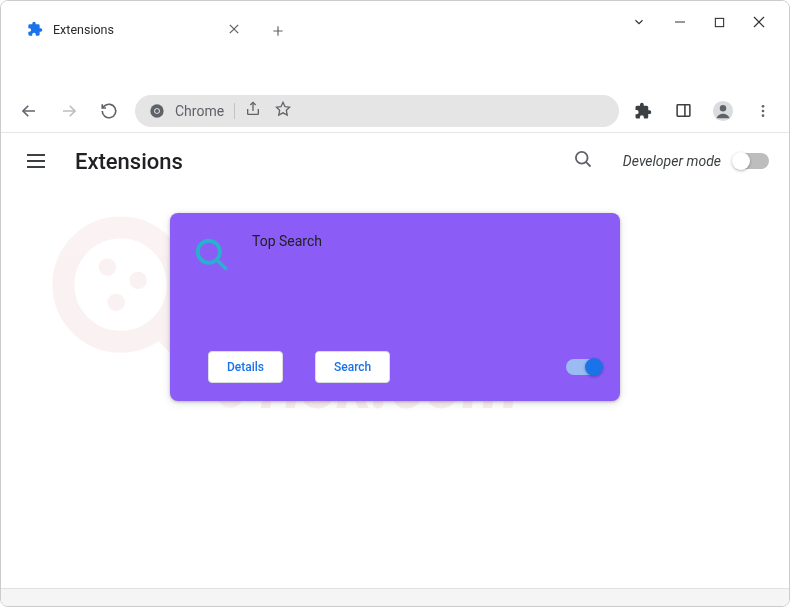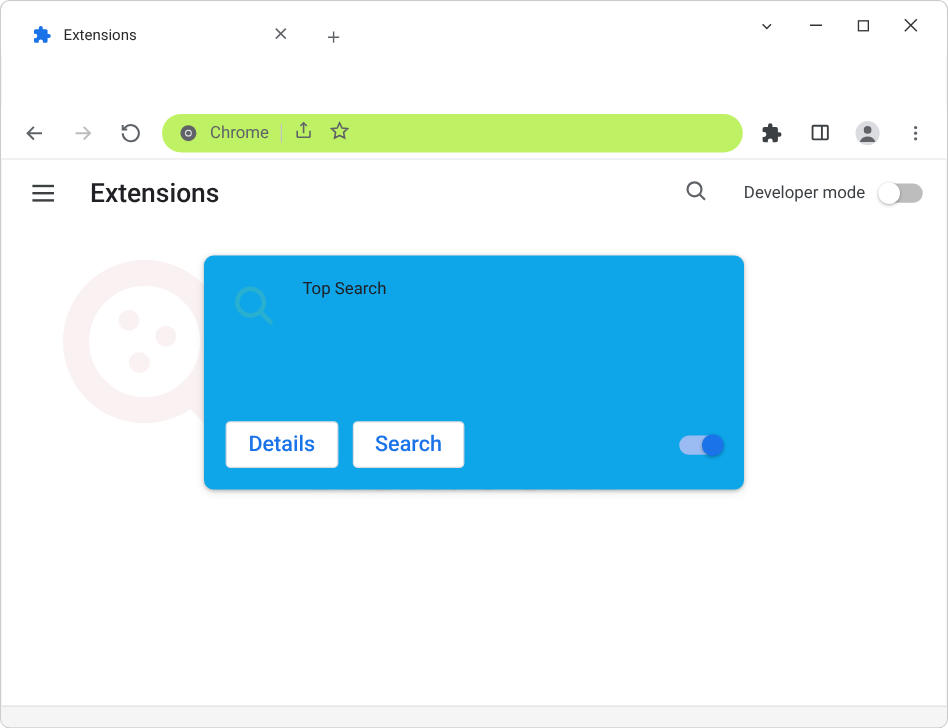--- a/index.html
+++ b/index.html
@@ -17,53 +17,53 @@
 .tab::after { content: ""; position: absolute; right: 0; top: 8px; bottom: 8px; width: 1px; background: #ddd; display: none; }
 .tab-icon { width: 16px; height: 16px; display: flex; align-items: center; justify-content: center; }
 .tab-title { font-size: 12.5px; color: #2b2b2b; flex: 1; }
 .tab-close { color: #555; font-size: 14px; cursor: pointer; }
 .newtab { margin-left: 10px; font-size: 20px; color: #555; padding: 4px 8px; cursor: pointer; }
 
 
 .toolbar { height: 44px; display: flex; align-items: center; gap: 12px; padding: 0 14px; margin-top: 44px; border-bottom: 1px solid #e6e6e6; background: #fff; }
 .nav-btn { width: 28px; height: 28px; display: flex; align-items: center; justify-content: center; color: #5f6368; cursor: pointer; border-radius: 50%; }
 .nav-btn.disabled { color: #bdbdbd; }
-.omnibox { flex: 1; height: 32px; background: #bef264; border-radius: 16px; display: flex; align-items: center; padding: 0 14px; gap: 10px; }
+.omnibox { flex: 1; height: 32px; background: #e5e5e5; border-radius: 16px; display: flex; align-items: center; padding: 0 14px; gap: 10px; }
 .omnibox .sec-icon { color: #5f6368; display: flex; align-items: center; }
 .omnibox .chip { color: #5f6368; font-size: 14px; }
 .omnibox .divider { width: 1px; height: 16px; background: #c4c4c4; }
 .omnibox .url { color: #202124; font-size: 14px; flex: 1; }
 .omnibox .tail { display: flex; gap: 14px; color: #5f6368; }
 .toolbar-icons { display: flex; align-items: center; gap: 16px; color: #5f6368; }
 .toolbar-icons .ico { cursor: pointer; display: flex; align-items: center; justify-content: center; width: 24px; height: 24px; }
 
 
 .ext-header { display: flex; align-items: center; height: 56px; padding: 0 20px; gap: 24px; }
 .hamburger { display: flex; flex-direction: column; gap: 4px; cursor: pointer; padding: 6px; }
 .hamburger span { width: 18px; height: 2px; background: #3c4043; }
 .ext-title { font-size: 22px; color: #202124; font-weight: 500; }
 .ext-header .spacer { flex: 1; }
 .search-ico { color: #5f6368; cursor: pointer; padding: 6px; }
-.devmode { display: flex; align-items: center; gap: 12px; }
+.devmode { display: flex; align-items: center; gap: 12px; font-style: italic; }
 .devmode-label { font-size: 14px; color: #3c4043; }
 
 
 .toggle { width: 36px; height: 16px; background: #bdbdbd; border-radius: 8px; position: relative; cursor: pointer; }
 .toggle .knob { width: 18px; height: 18px; background: #fff; border-radius: 50%; position: absolute; top: -1px; left: -1px; box-shadow: 0 1px 3px rgba(0,0,0,0.3); }
 .toggle.on { background: #9bbcf2; }
 .toggle.on .knob { left: auto; right: -1px; background: #1a73e8; }
 
 
 .card-area { padding: 16px 150px; }
-.ext-card { width: 450px; background: #0ea5e9; border-radius: 8px; box-shadow: 0 1px 3px rgba(60,64,67,0.3), 0 2px 8px rgba(60,64,67,0.15); padding: 18px; margin: 8px auto 0; }
+.ext-card { width: 450px; background: #8b5cf6; border-radius: 8px; box-shadow: 0 1px 3px rgba(60,64,67,0.3), 0 2px 8px rgba(60,64,67,0.15); padding: 18px; margin: 8px auto 0; }
 .ext-card-top { display: flex; gap: 20px; min-height: 100px; }
 .ext-icon { width: 40px; height: 40px; display: flex; align-items: center; justify-content: center; margin-top: 4px; margin-left: 4px; }
 .ext-name { font-size: 14px; color: #202124; padding-top: 2px; }
 .ext-card-bottom { display: flex; align-items: center; gap: 12px; margin-top: 20px; }
-.card-btn { border: 1px solid #dadce0; background: #fff; color: #1a73e8; font-size: 18px; padding: 8px 18px; border-radius: 4px; cursor: pointer; font-weight: 500; }
+.card-btn { border: 1px solid #dadce0; background: #fff; color: #1a73e8; font-size: 12px; padding: 8px 18px; border-radius: 4px; cursor: pointer; font-weight: 500; margin-left: 20px; }
 .ext-card-bottom .spacer { flex: 1; }
 
 
 .watermark { position: absolute; top: 50%; left: 50%; transform: translate(-50%, -45%); width: 720px; height: 400px; pointer-events: none; z-index: -1; opacity: 0.08; display: flex; align-items: center; justify-content: center; }
 .watermark .wm-inner { display: flex; flex-direction: column; align-items: center; }
 .watermark .wm-main { font-size: 160px; font-weight: 700; font-style: italic; letter-spacing: -4px; color: #b33; line-height: 0.8; }
 .watermark .wm-sub { font-size: 68px; font-weight: 700; font-style: italic; color: #b33; margin-top: -6px; align-self: flex-end; margin-right: 10px; }
 .wm-glass { position: absolute; left: 36px; top: 200px; width: 220px; height: 220px; opacity: 0.06; pointer-events: none; z-index: -1; }
 
 

